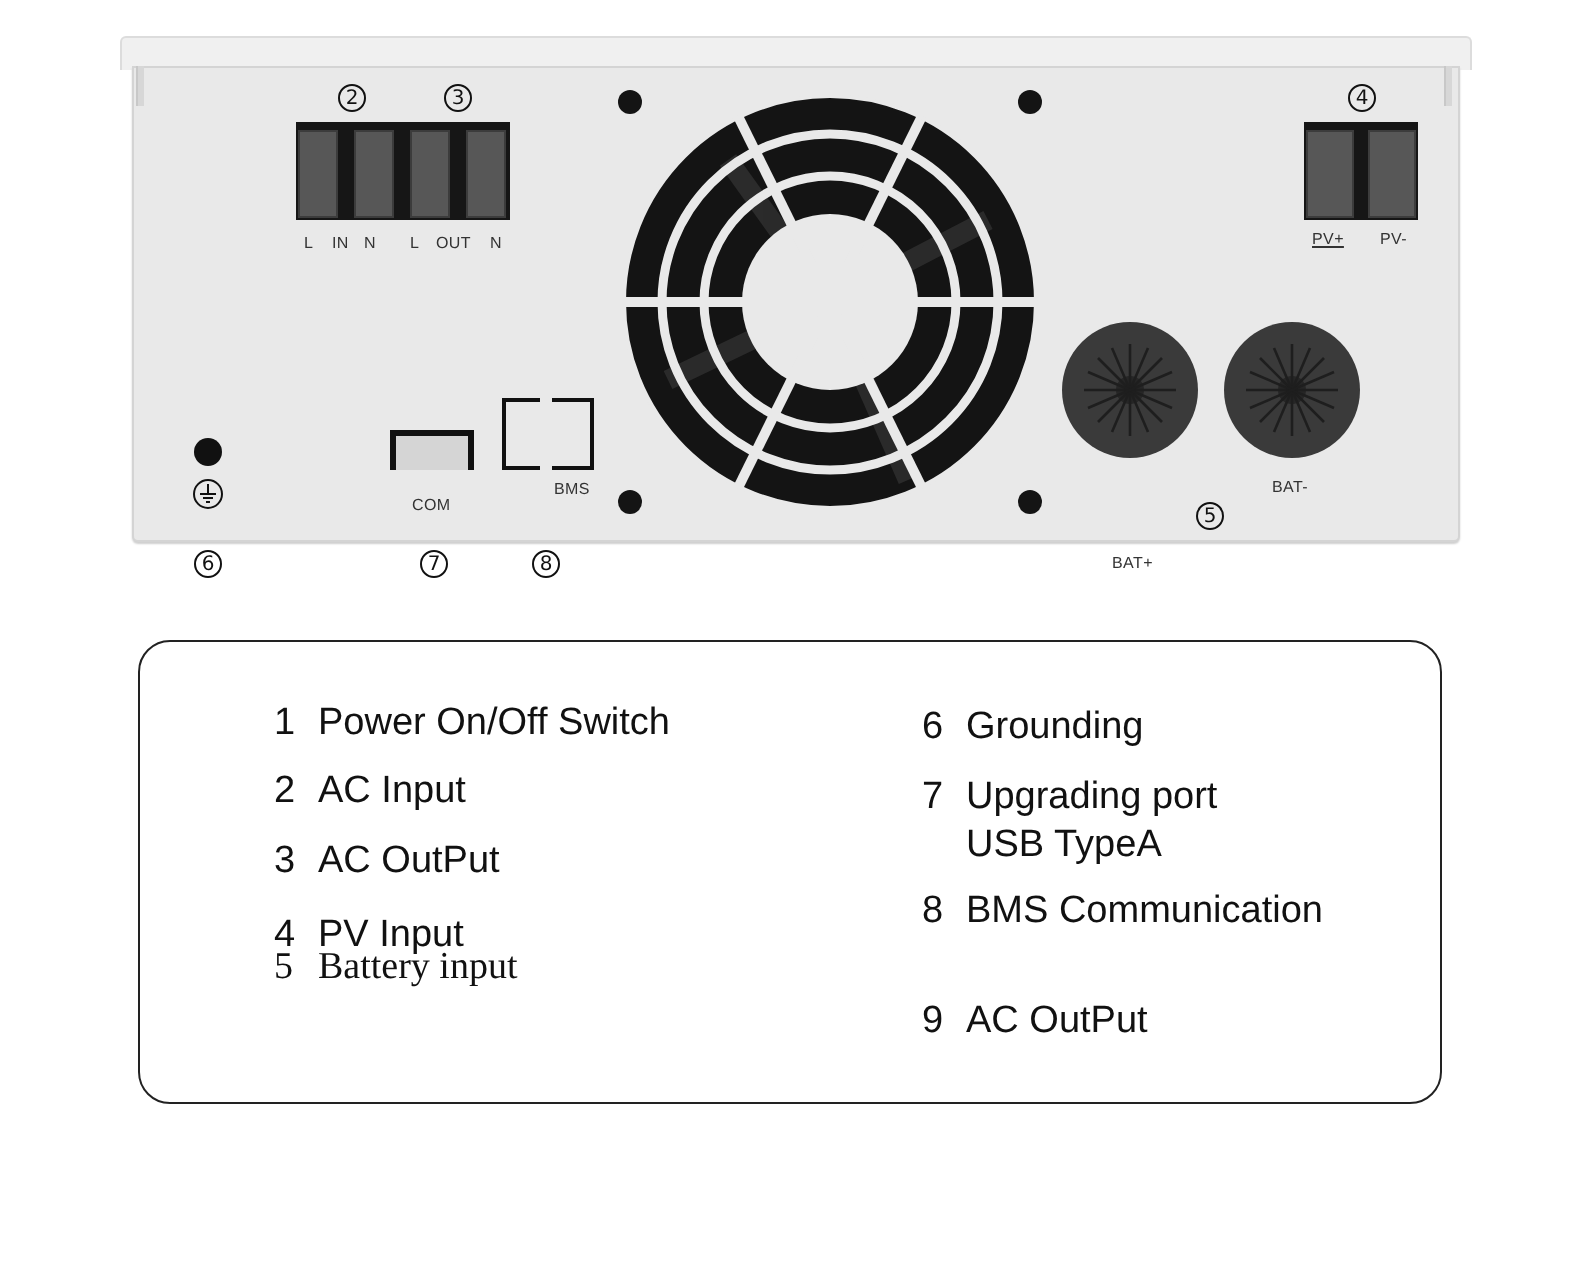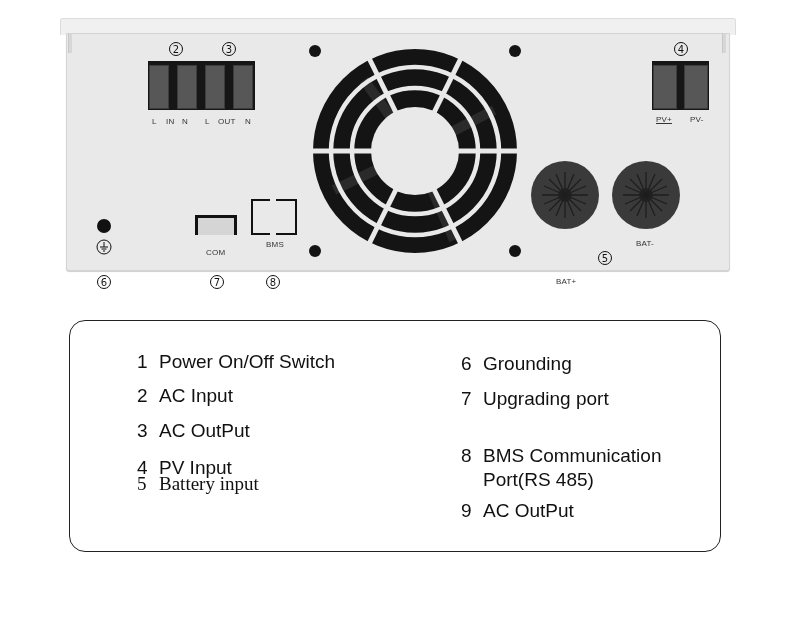--- a/index.html
+++ b/index.html
@@ -139,21 +139,21 @@
 </svg>
 <div class="circ" style="left:97px; top:275px;">6</div>
 
 <div class="com-port"></div>
 <span class="tlabel" style="left:206px; top:248px;">COM</span>
 <div class="circ" style="left:210px; top:275px;">7</div>
 
 <div class="bms-port"></div>
 <div class="bms-gap" style="top:198px;"></div>
 <div class="bms-gap" style="top:232px;"></div>
-<span class="tlabel" style="left:266px; top:240px;text-align:center;">BMS</span>
+<span class="tlabel" style="left:277px; top:240px;text-align:center;">BMS</span>
 <div class="circ" style="left:266px; top:275px;">8</div>
 
 <div class="legend"></div>
 
 <div class="li" style="left:137px; top:350px;">
   <span class="num">1</span><span>Power On/Off Switch</span>
 </div>
 <div class="li" style="left:137px; top:384px;">
   <span class="num">2</span><span>AC Input</span>
 </div>
@@ -165,20 +165,20 @@
 </div>
 <div class="li" style="left:137px; top:472px;font-family:Liberation Serif, serif;">
   <span class="num">5</span><span>Battery input</span>
 </div>
 
 <div class="li" style="left:461px; top:352px;">
   <span class="num">6</span><span>Grounding</span>
 </div>
 <div class="li" style="left:461px; top:387px;">
   <span class="num">7</span><span>Upgrading port</span>
+  <span class="sub">USB TypeA</span>
 </div>
 <div class="li" style="left:461px; top:444px;">
   <span class="num">8</span><span>BMS Communication</span>
-  <span class="sub">Port(RS 485)</span>
 </div>
 <div class="li" style="left:461px; top:499px;">
   <span class="num">9</span><span>AC OutPut</span>
 </div>
 
 </body></html>

